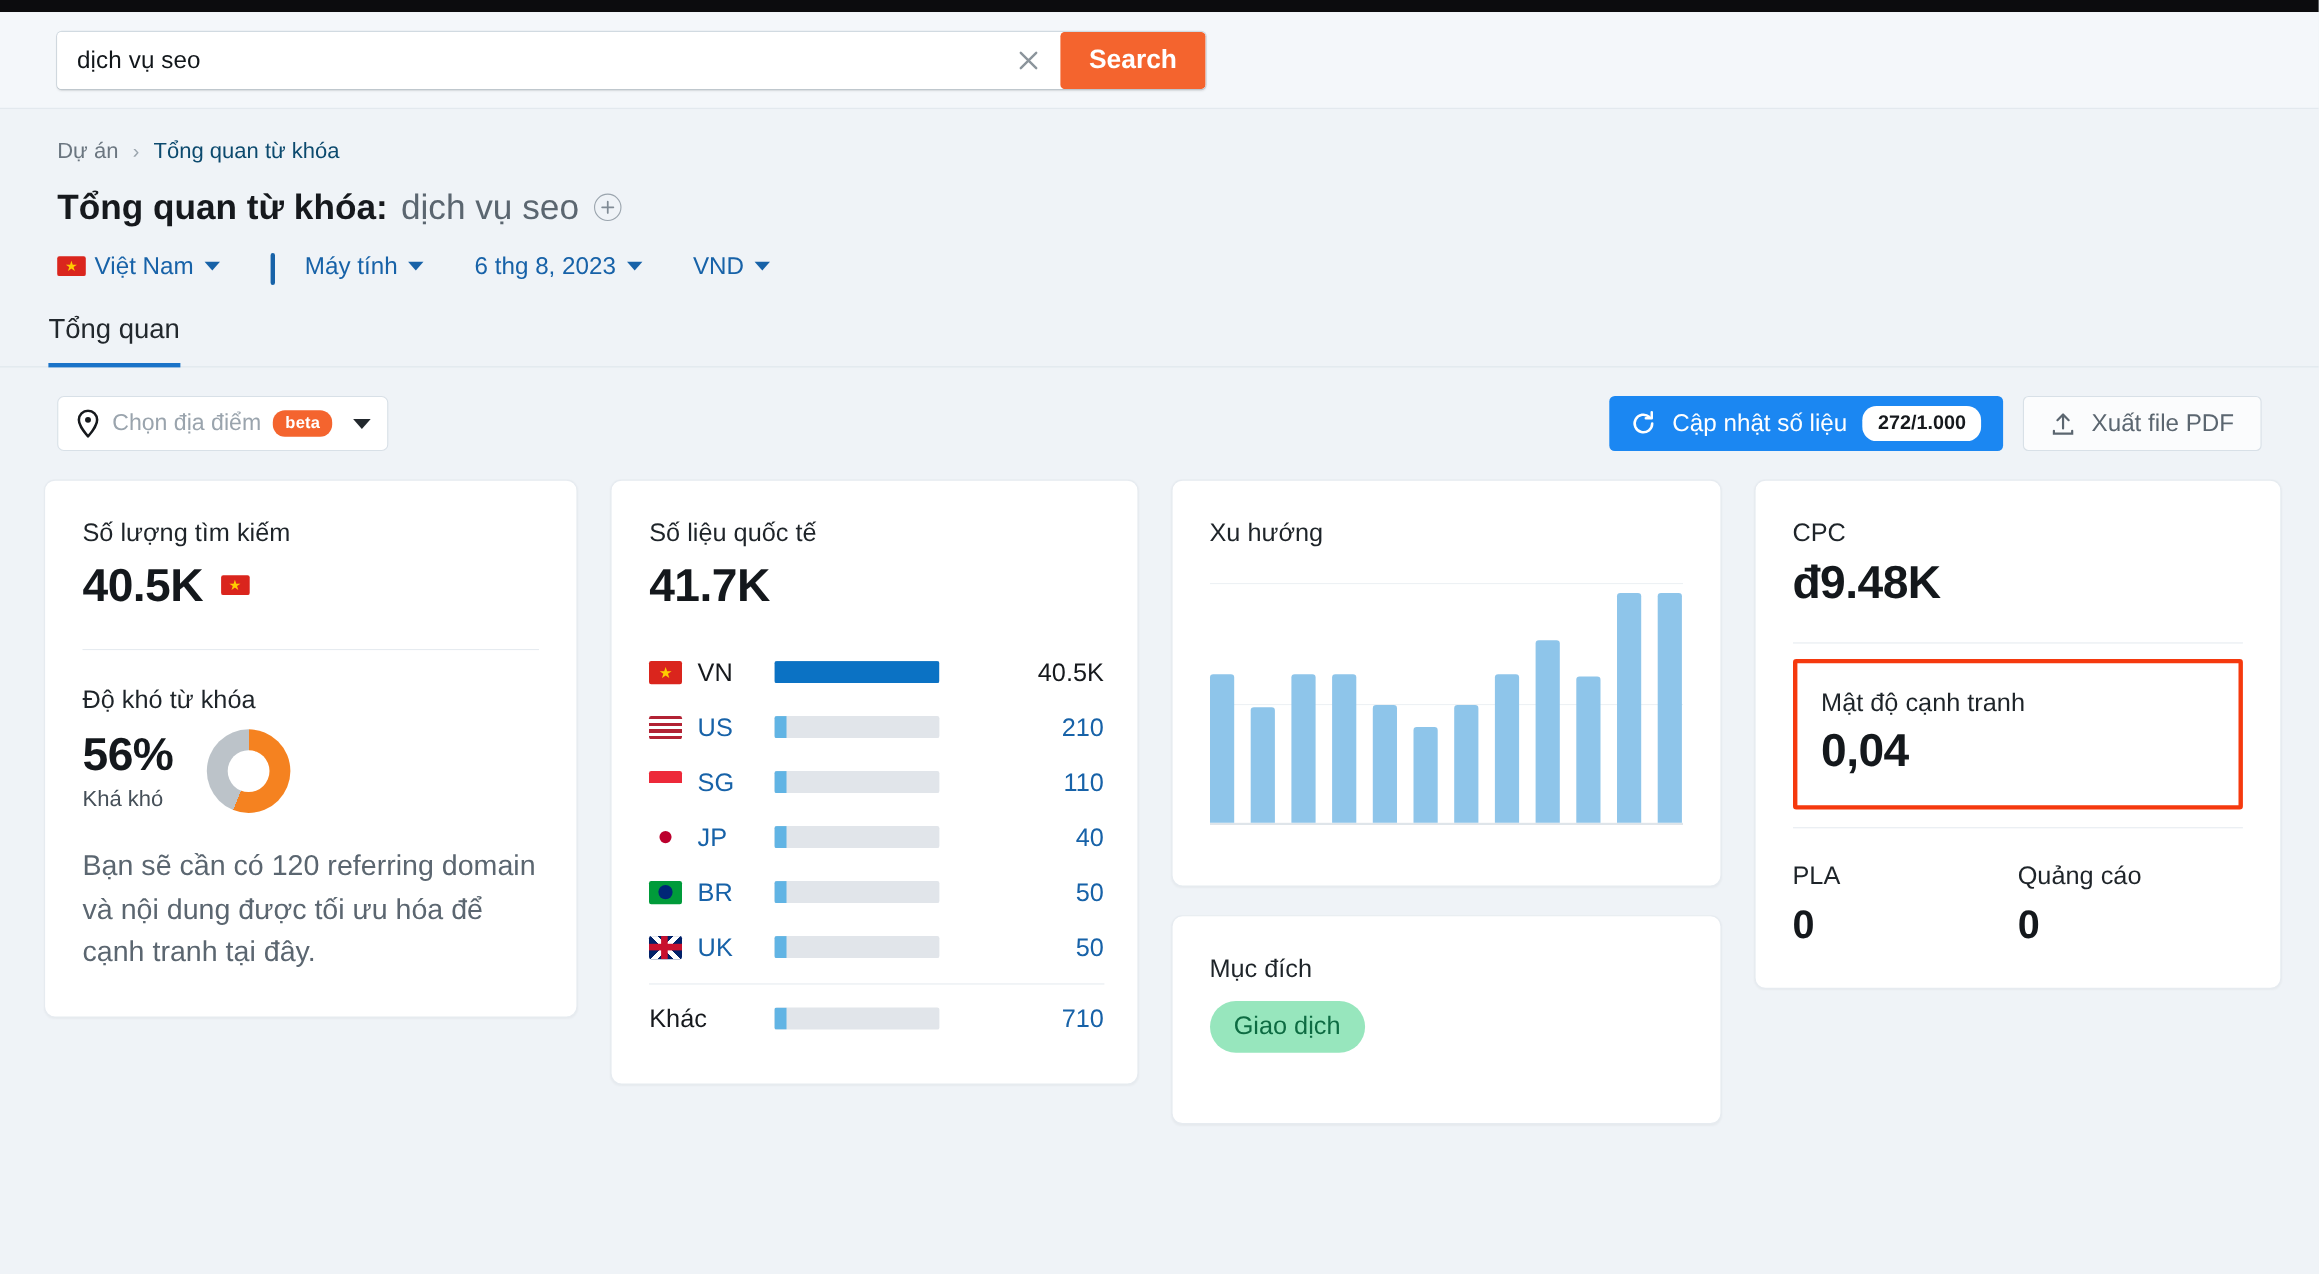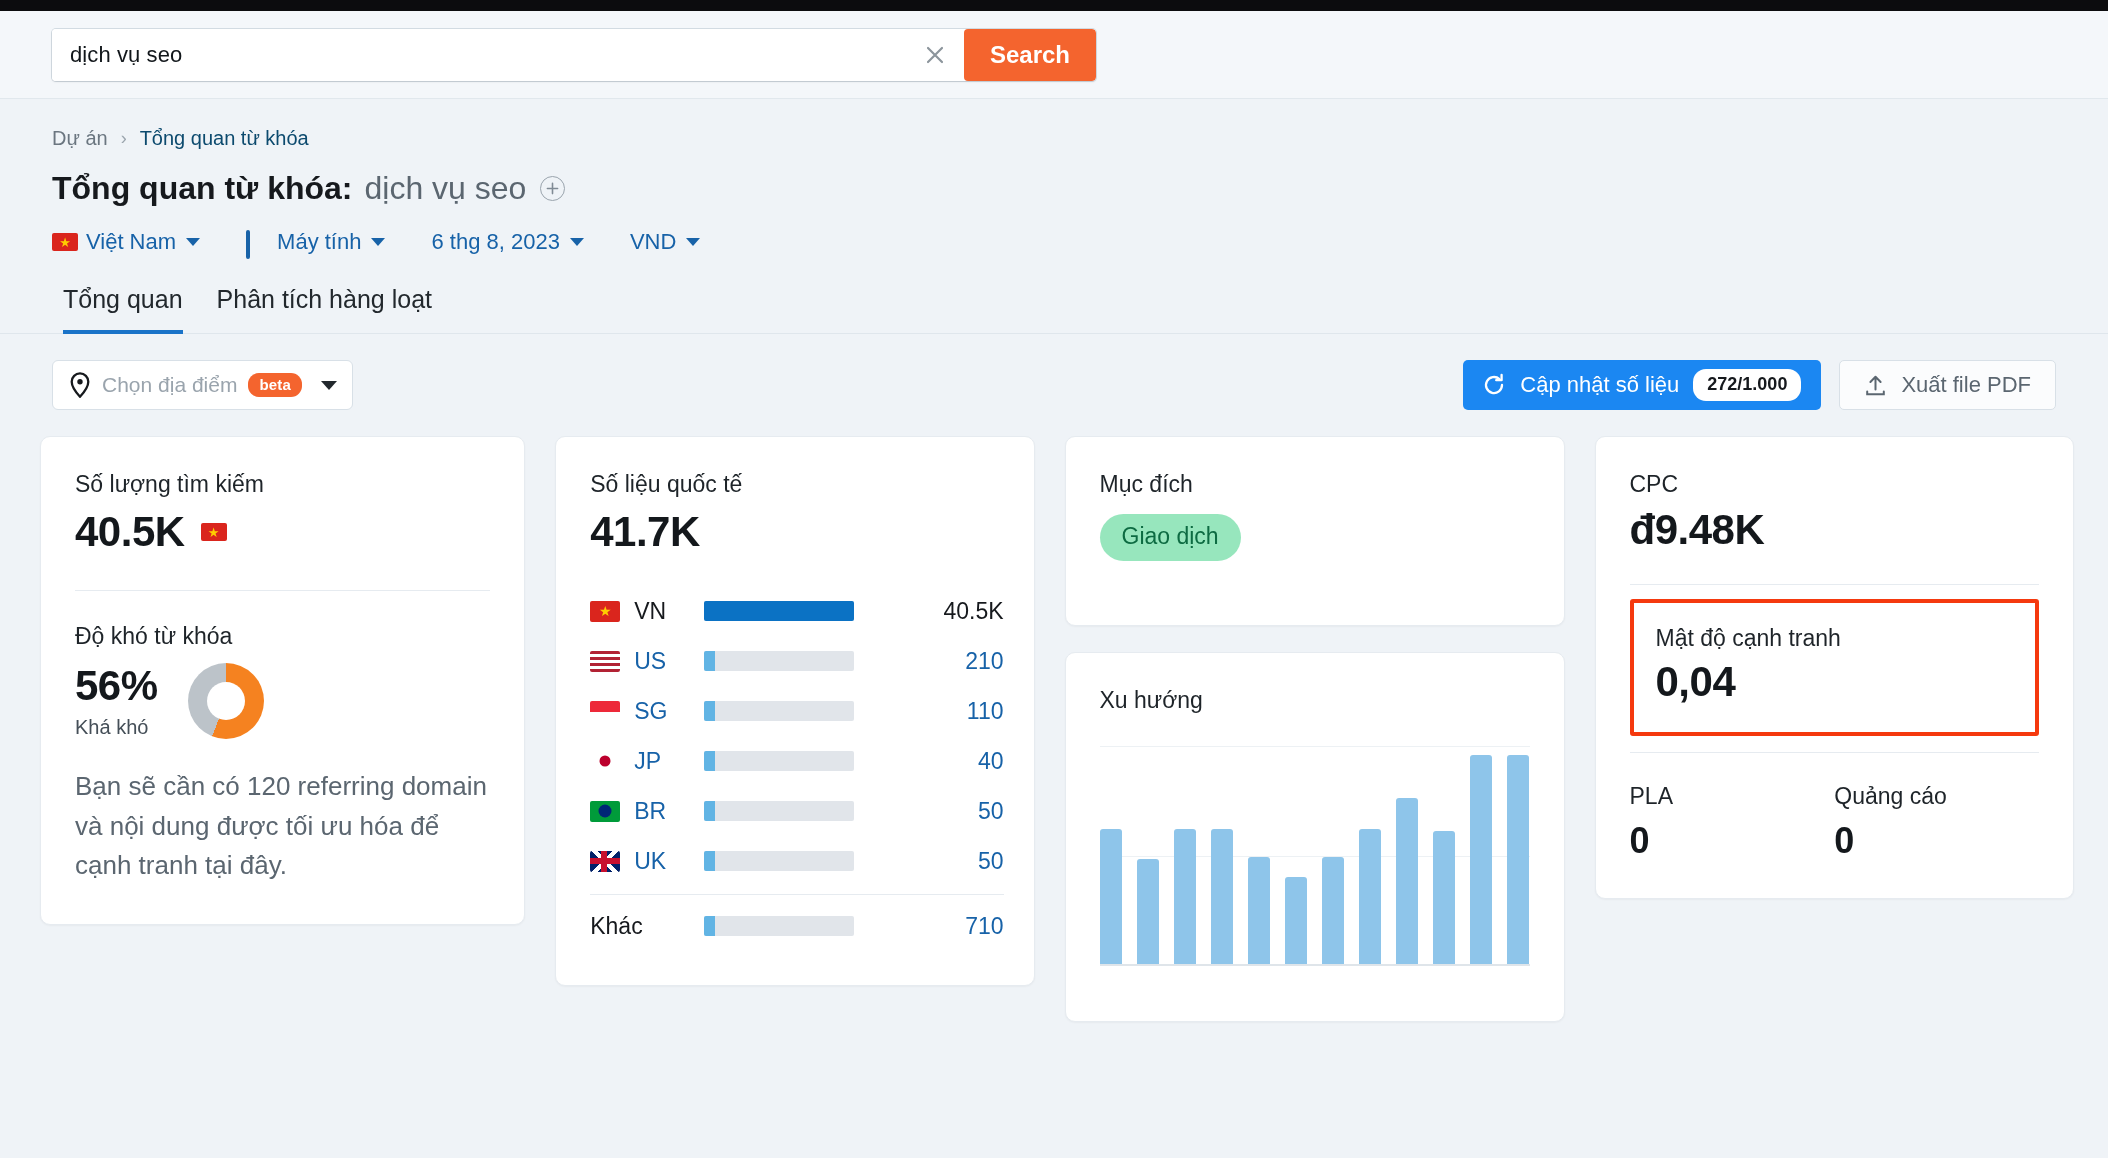--- a/index.html
+++ b/index.html
@@ -83,21 +83,21 @@
   .flag .star {
     position: absolute; left: 50%; top: 50%; transform: translate(-50%,-50%);
     color: #ffcd00; font-size: 13px; line-height: 1;
   }
   .monitor-icon { width: 23px; height: 21px; position: relative; flex: none; }
   .monitor-icon .scr { width: 23px; height: 16px; border: 2.4px solid #1762a8; border-radius: 2px; }
   .monitor-icon .stand { width: 9px; height: 3px; background: #1762a8; margin: 1px auto 0; }
 
   
   .tabs {
-    margin-top: 30px; padding-left: 63px;
+    margin-top: 30px; padding-left: 44px;
     display: flex; align-items: flex-end; gap: 34px;
     border-bottom: 1px solid #dfe6ec;
   }
   .tab {
     font-size: 25px; color: #22282d; padding-bottom: 16px; cursor: pointer;
     border-bottom: 4px solid transparent; margin-bottom: -1px;
   }
   .tab.active { border-bottom-color: #1a73c8; }
 
   
@@ -265,21 +265,20 @@
     </div>
     <div class="filter">
       <span>VND</span>
       <span class="caret"></span>
     </div>
   </div>
 </div>
 
 <div class="tabs">
   <div class="tab active">Tổng quan</div>
-  <div class="tab">Phân tích hàng loạt</div>
 </div>
 
 <div class="toolbar">
   <div class="loc-select">
     <span class="pin-icon">
       <svg width="22" height="26" viewBox="0 0 22 26">
           <path d="M11 1.4c-4.6 0-8.3 3.7-8.3 8.3 0 6 8.3 15 8.3 15s8.3-9 8.3-15c0-4.6-3.7-8.3-8.3-8.3z" fill="none" stroke="#16191d" stroke-width="2.3"></path>
           <circle cx="11" cy="9.7" r="2.7" fill="#16191d"></circle>
         </svg>
     </span>
@@ -400,24 +399,20 @@
           <div class="clabel-other">Khác</div>
           <div class="cbar">
             <div class="fill" style="width: 7%;"></div>
           </div>
           <div class="cval">710</div>
         </div>
       </div>
   </div>
 
   <div class="col">
-    <div class="card card3">
-      <div class="card-label">Mục đích</div>
-      <div><span class="intent-badge">Giao dịch</span></div>
-    </div>
     <div class="card card4">
       <div class="card-label">Xu hướng</div>
       <div class="trend-wrap">
         <div class="gridline" style="top:0"></div>
         <div class="gridline" style="top:50%"></div>
         <div class="baseline"></div>
         <div class="bars" id="trend-bars">
             <div class="bar" style="height: 62%; background: rgb(142, 197, 234);"></div>
             <div class="bar" style="height: 48%; background: rgb(142, 197, 234);"></div>
             <div class="bar" style="height: 62%; background: rgb(142, 197, 234);"></div>
@@ -426,20 +421,24 @@
             <div class="bar" style="height: 40%; background: rgb(142, 197, 234);"></div>
             <div class="bar" style="height: 49%; background: rgb(142, 197, 234);"></div>
             <div class="bar" style="height: 62%; background: rgb(142, 197, 234);"></div>
             <div class="bar" style="height: 76%; background: rgb(142, 197, 234);"></div>
             <div class="bar" style="height: 61%; background: rgb(142, 197, 234);"></div>
             <div class="bar" style="height: 96%; background: rgb(142, 197, 234);"></div>
             <div class="bar" style="height: 96%; background: rgb(142, 197, 234);"></div>
           </div>
       </div>
     </div>
+    <div class="card card3">
+      <div class="card-label">Mục đích</div>
+      <div><span class="intent-badge">Giao dịch</span></div>
+    </div>
   </div>
 
   <div class="card card5">
     <div class="card-label">CPC</div>
     <div class="card-big">đ9.48K</div>
     <div class="divider"></div>
     <div class="comp-box">
       <div class="card-label">Mật độ cạnh tranh</div>
       <div class="comp-val">0,04</div>
     </div>

